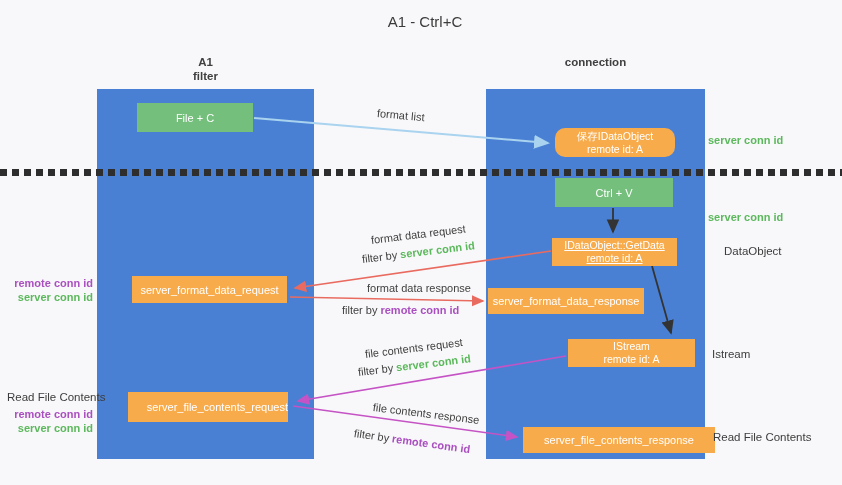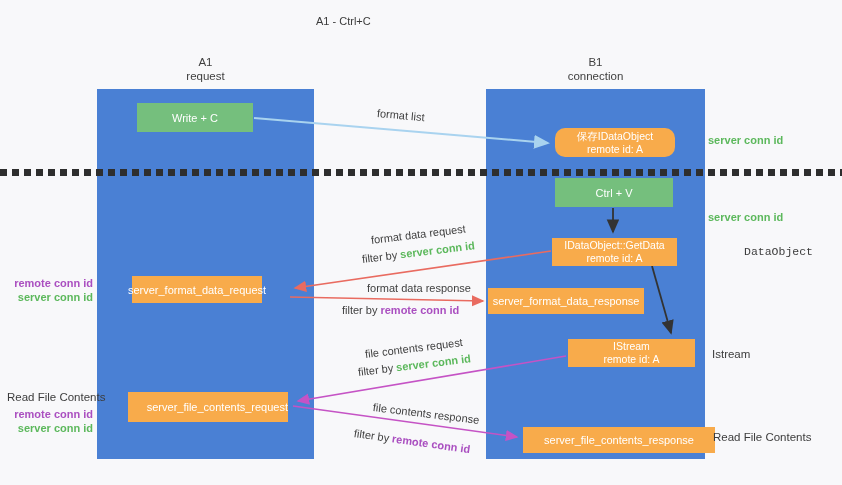--- a/index.html
+++ b/index.html
@@ -1,26 +1,26 @@
 <!DOCTYPE html>
 <html><head>
 <meta charset="utf-8">
 <style>
   html,body{margin:0;padding:0;}
   .canvas{
     position:relative;width:842px;height:485px;overflow:hidden;
     background:#f8f8fa;font-family:"Liberation Sans",sans-serif;
   }
   .title{
-    position:absolute;left:316px;top:11px;width:170px;text-align:left;
-    font-size:11px;line-height:21px;color:#3b3b3b;
+    position:absolute;left:340px;top:11px;width:170px;text-align:center;
+    font-size:15px;line-height:21px;color:#3b3b3b;
   }
   .lane-header{
     position:absolute;top:55px;text-align:center;font-size:11.5px;
-    line-height:14px;color:#3f3f3f;
+    line-height:14px;color:#3f3f3f;font-weight:bold;
   }
   .lane{
     position:absolute;top:89px;height:370px;background:#4a80d4;
   }
   .divider{
     position:absolute;left:0;top:169px;width:842px;height:7px;
     background:repeating-linear-gradient(90deg,#2e2e2e 0 7px,transparent 7px 12px);
   }
   .arrows{position:absolute;left:0;top:0;}
   .box{
@@ -50,24 +50,23 @@
 <body>
 
 <div class="canvas">
 
   <div class="title">
     <div>A1 - Ctrl+C</div>
   </div>
 
   <div class="lane-header" style="left:97px;width:217px;">
     <div>A1</div>
-    <div>request</div>
+    <div>filter</div>
   </div>
   <div class="lane-header" style="left:486px;width:219px;">
-    <div>B1</div>
     <div>connection</div>
   </div>
 
   <div class="lane" style="left:97px;width:217px;"></div>
   <div class="lane" style="left:486px;width:219px;"></div>
 
   <div class="divider"></div>
 
   <svg class="arrows" width="842" height="485">
     <defs>
@@ -87,38 +86,38 @@
     <line x1="254" y1="118" x2="548" y2="143" stroke="#a9d3ef" stroke-width="2" marker-end="url(#m-blue)"></line>
     <line x1="613" y1="208" x2="613" y2="232" stroke="#333333" stroke-width="1.8" marker-end="url(#m-dark)"></line>
     <line x1="551" y1="251" x2="295" y2="288" stroke="#e96b60" stroke-width="1.6" marker-end="url(#m-red)"></line>
     <line x1="290" y1="297" x2="483" y2="301" stroke="#e96b60" stroke-width="1.6" marker-end="url(#m-red)"></line>
     <line x1="652" y1="266" x2="671" y2="333" stroke="#333333" stroke-width="1.8" marker-end="url(#m-dark)"></line>
     <line x1="566" y1="356" x2="298" y2="401" stroke="#c553c5" stroke-width="1.6" marker-end="url(#m-mag)"></line>
     <line x1="293" y1="406" x2="517" y2="437" stroke="#c553c5" stroke-width="1.6" marker-end="url(#m-mag)"></line>
   </svg>
 
   <div class="box green" style="left:137px;top:103px;width:116px;height:29px;">
-    <span>Write + C</span>
+    <span>File + C</span>
   </div>
 
   <div class="box orange" style="left:555px;top:128px;width:120px;height:29px;border-radius:10px;">
     <span class="ln">保存IDataObject</span>
     <span class="ln">remote id: A</span>
   </div>
 
   <div class="box green" style="left:555px;top:178px;width:118px;height:29px;">
     <span>Ctrl + V</span>
   </div>
 
-  <div class="box orange" style="left:552px;top:238px;width:125px;height:28px;">
+  <div class="box orange" style="left:552px;top:238px;width:125px;height:28px;text-decoration:underline;">
     <span class="ln">IDataObject::GetData</span>
     <span class="ln">remote id: A</span>
   </div>
 
-  <div class="box orange" style="left:132px;top:276px;width:130px;height:27px;">
+  <div class="box orange" style="left:132px;top:276px;width:155px;height:27px;">
     <span>server_format_data_request</span>
   </div>
 
   <div class="box orange" style="left:488px;top:288px;width:156px;height:26px;text-align:center;">
     <span>server_format_data_response</span>
   </div>
 
   <div class="box orange" style="left:568px;top:339px;width:127px;height:28px;">
     <span class="ln">IStream</span>
     <span class="ln">remote id: A</span>
@@ -127,21 +126,21 @@
   <div class="box orange" style="left:128px;top:392px;width:160px;height:30px;align-items:flex-end;">
     <span>server_file_contents_request</span>
   </div>
 
   <div class="box orange" style="left:523px;top:427px;width:192px;height:26px;">
     <span>server_file_contents_response</span>
   </div>
 
   <div class="ann green" style="left:708px;top:134px;">server conn id</div>
   <div class="ann green" style="left:708px;top:211px;">server conn id</div>
-  <div class="ann dark" style="left:744px;top:245px;font-family:Liberation Mono, monospace;">DataObject</div>
+  <div class="ann dark" style="left:724px;top:245px;">DataObject</div>
   <div class="ann dark" style="left:712px;top:348px;">Istream</div>
   <div class="ann dark" style="left:713px;top:431px;">Read File Contents</div>
 
   <div class="ann stack" style="left:0;top:277px;width:93px;">
     <span class="purple">remote conn id</span>
     <span class="green">server conn id</span>
   </div>
   <div class="ann dark" style="left:7px;top:391px;">Read File Contents</div>
   <div class="ann stack" style="left:0;top:408px;width:93px;">
     <span class="purple">remote conn id</span>

